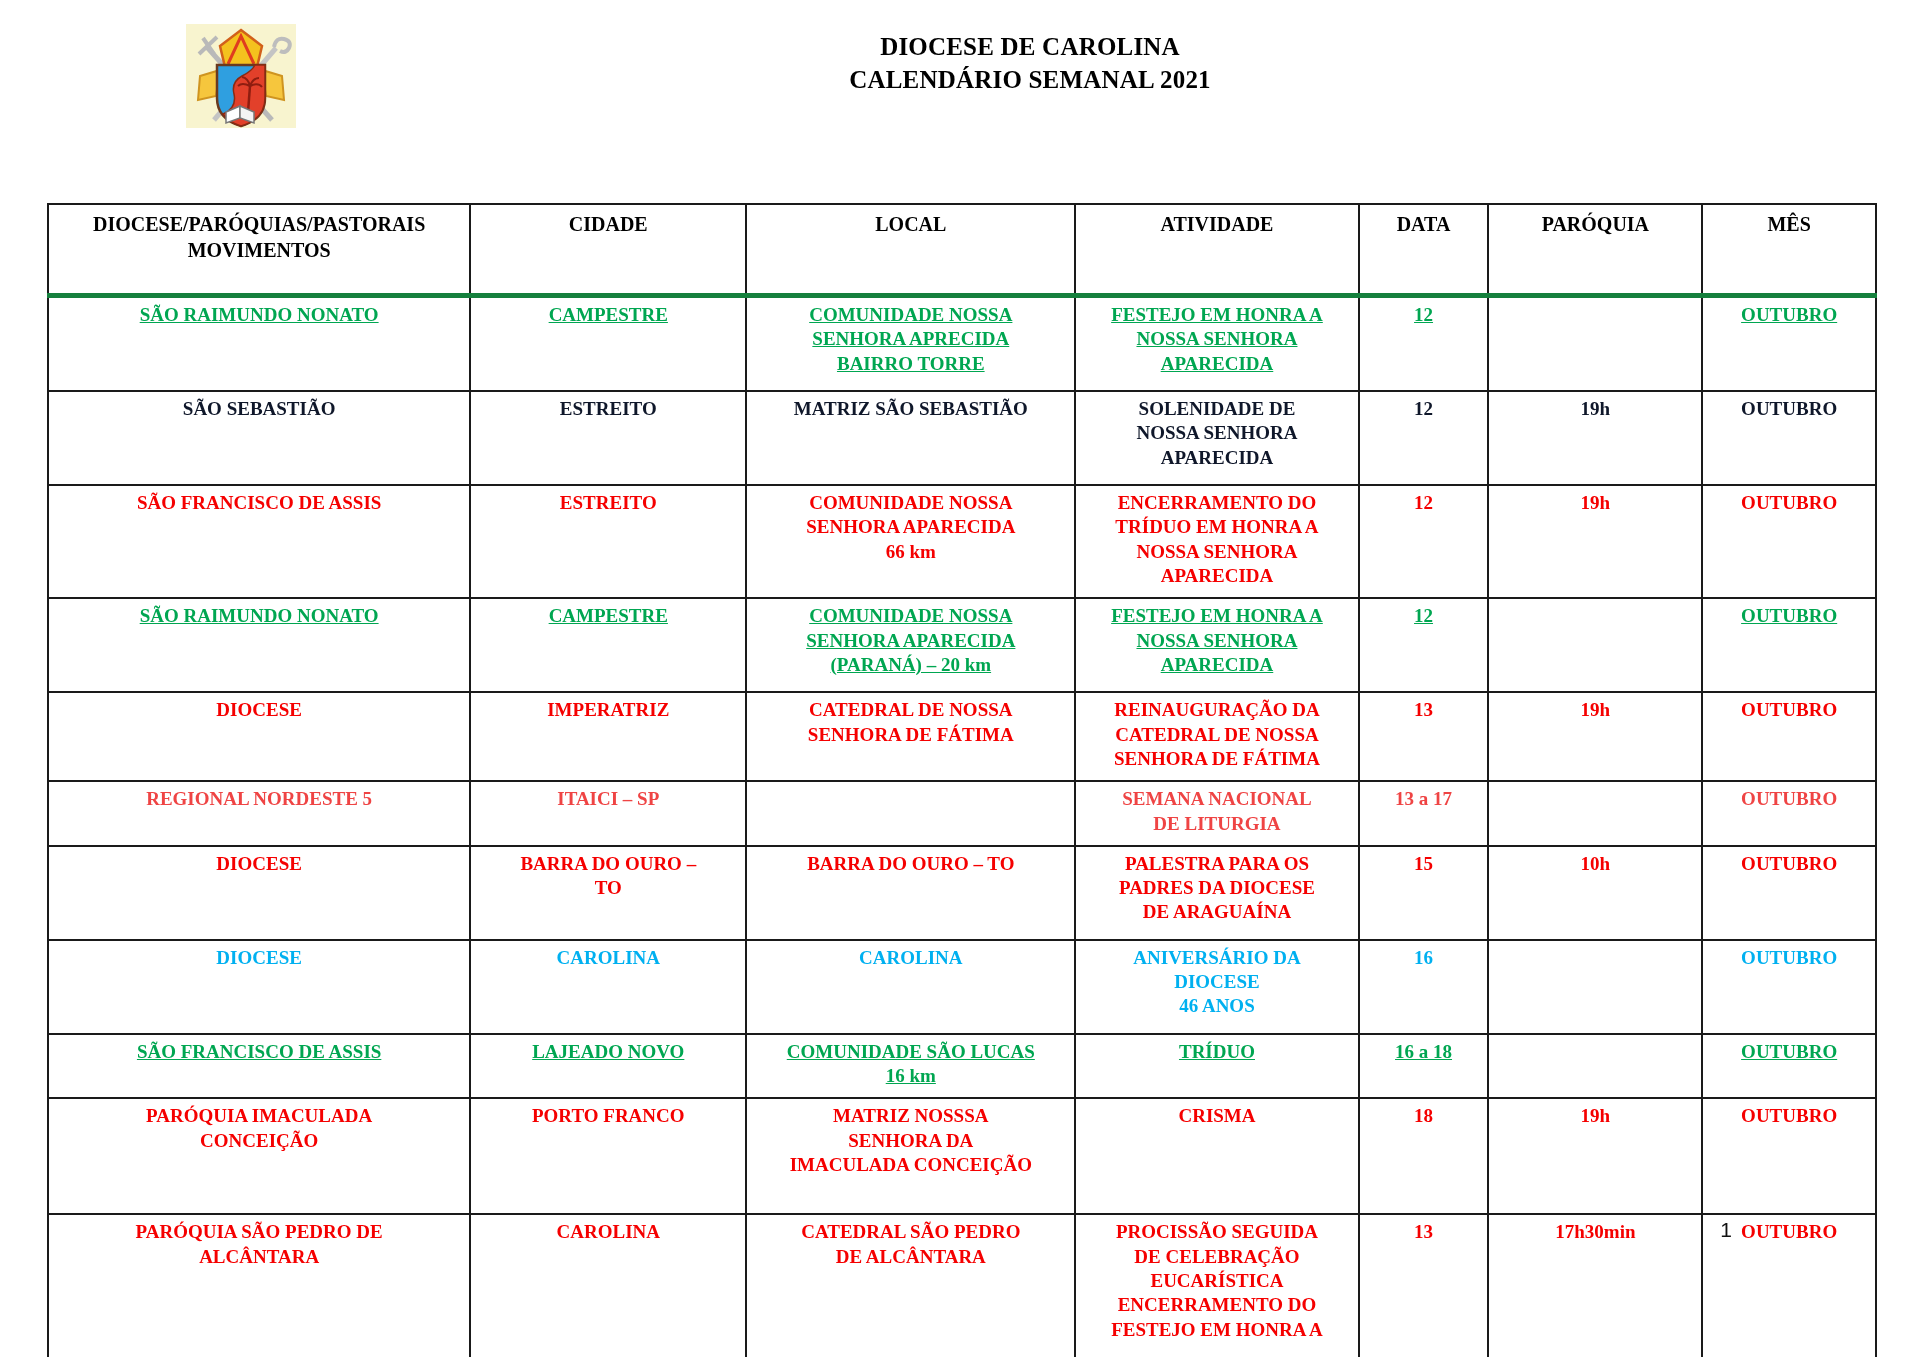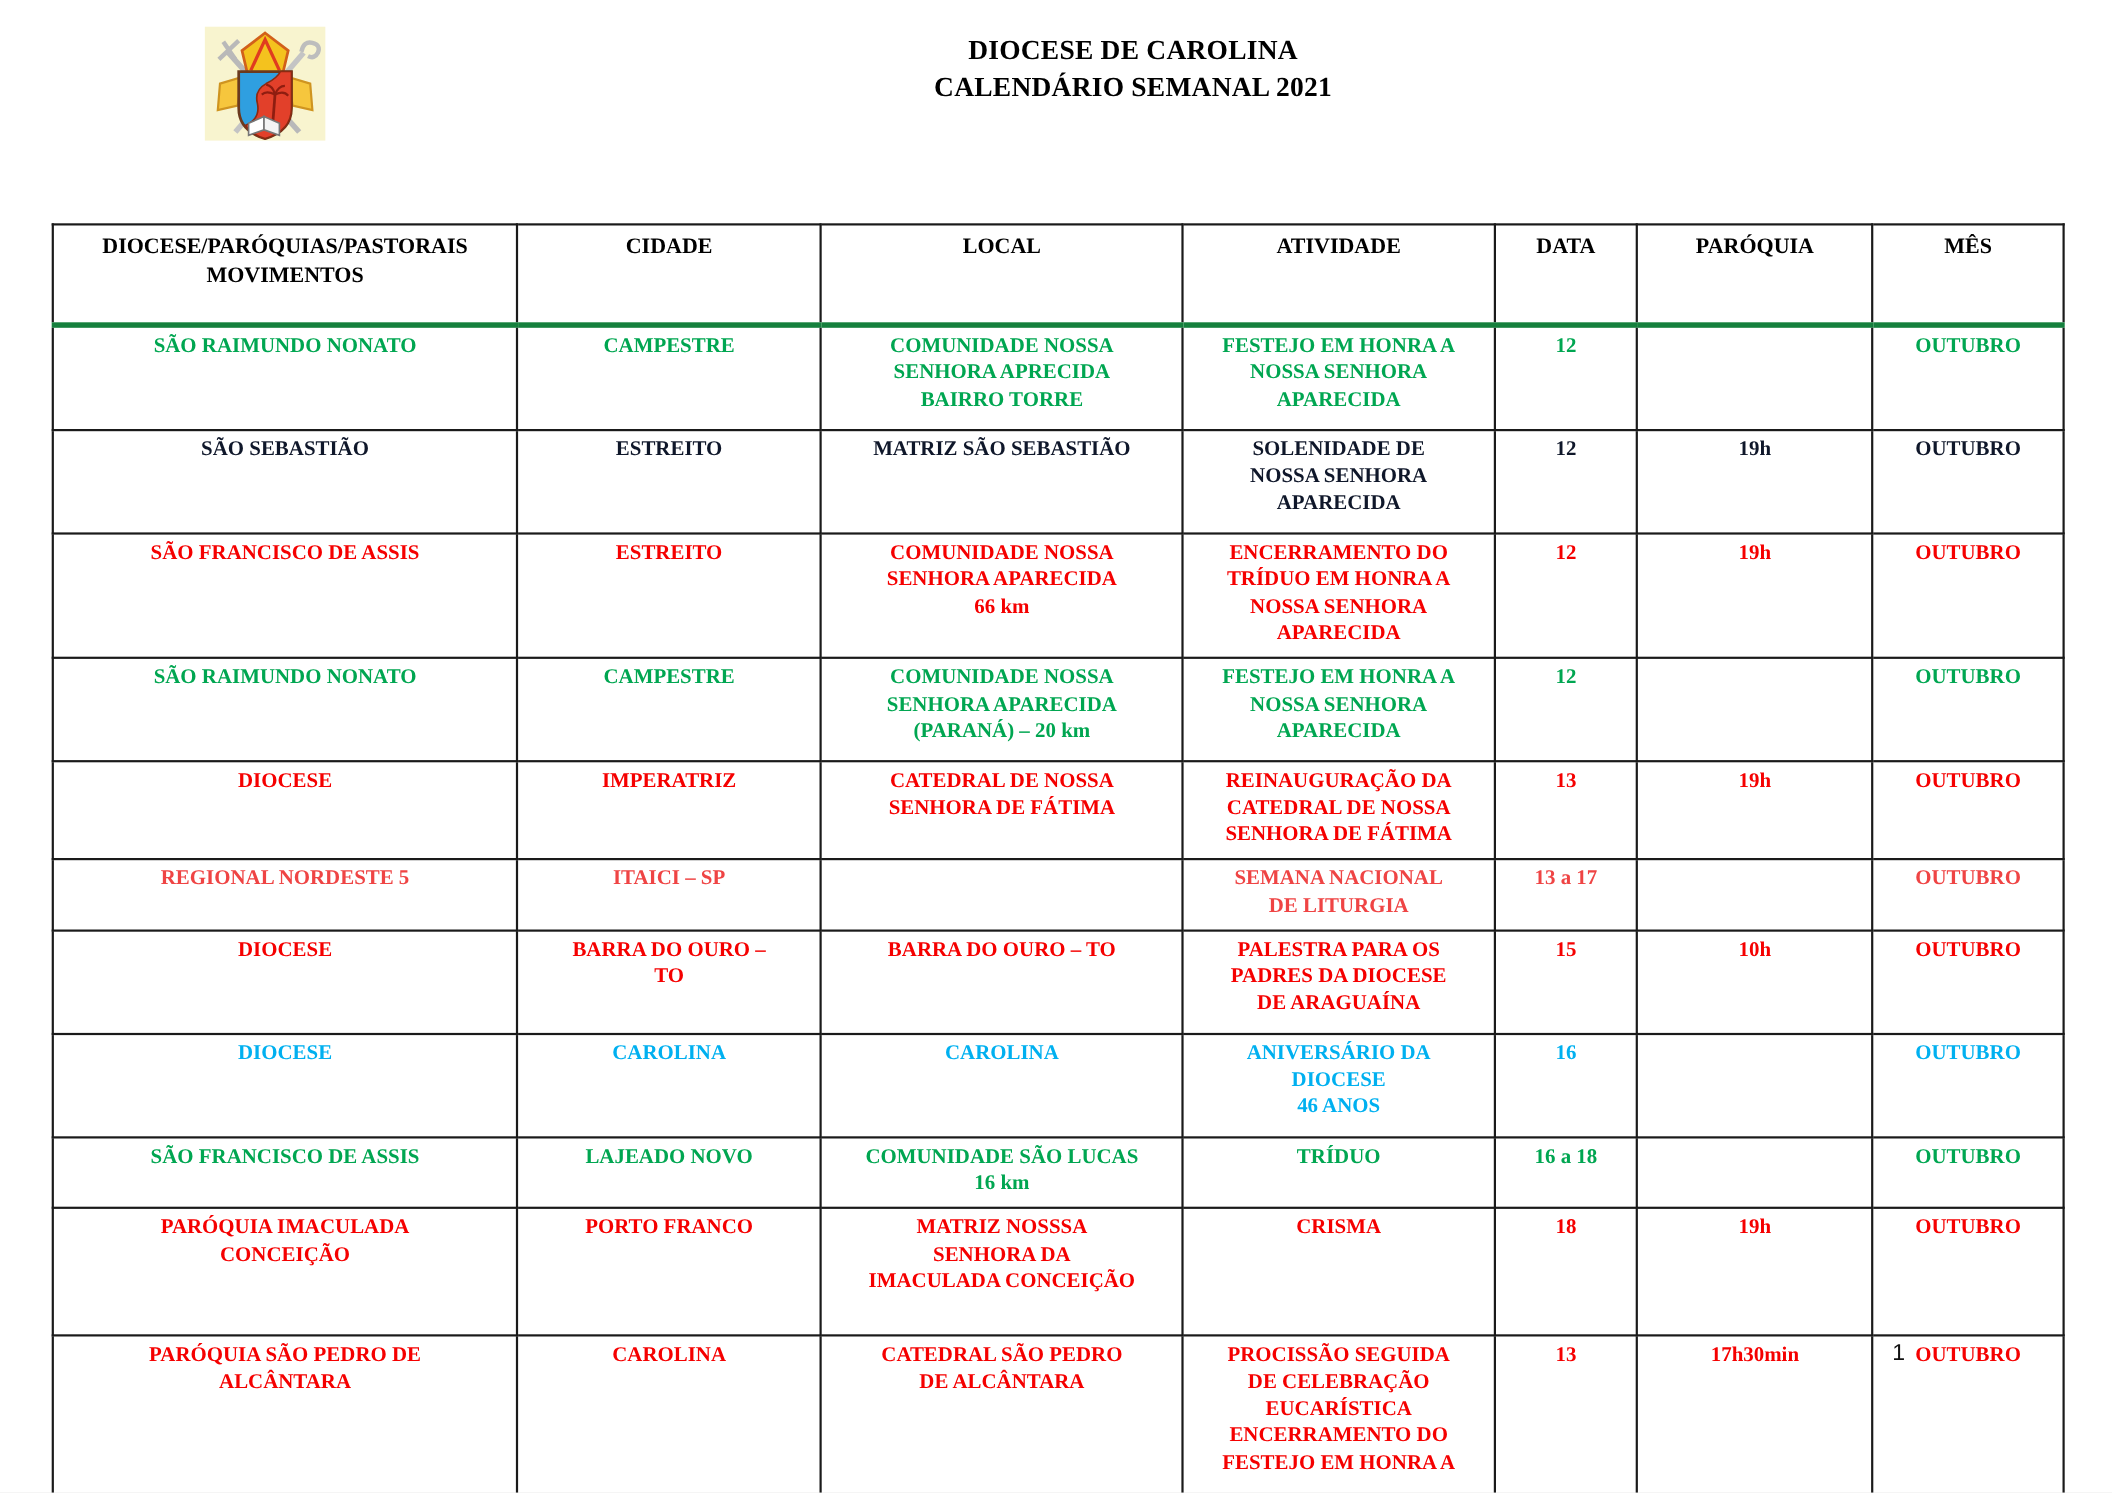--- a/index.html
+++ b/index.html
@@ -45,21 +45,21 @@
     border-bottom:5px solid #15803d;
     padding-top:7px;
   }
   table.cal tbody tr:nth-child(1) td{height:78px;}
   table.cal tbody tr:nth-child(2) td{height:78px;}
   table.cal tbody tr:nth-child(4) td{height:78px;}
   table.cal tbody tr:nth-child(7) td{height:78px;}
   table.cal tbody tr:nth-child(8) td{height:78px;}
   table.cal tbody tr:nth-child(10) td{height:100px;margin-top:30px;}
   table.cal tbody tr:nth-child(11) td{height:138px;}
-  .c-green{color:#00A651;}
+  .c-green{color:#00A651;text-decoration:underline;}
   .c-black{color:#0f172a;}
   .c-red{color:#F50000;}
   .c-blue{color:#ef4444;}
   .c-lightblue{color:#00B0F0;}
   .pagenum{
     position:absolute;right:188px;top:1218px;
     font-family:"Liberation Sans","DejaVu Sans",sans-serif;
     font-size:21px;color:#111;
   }
 </style>

